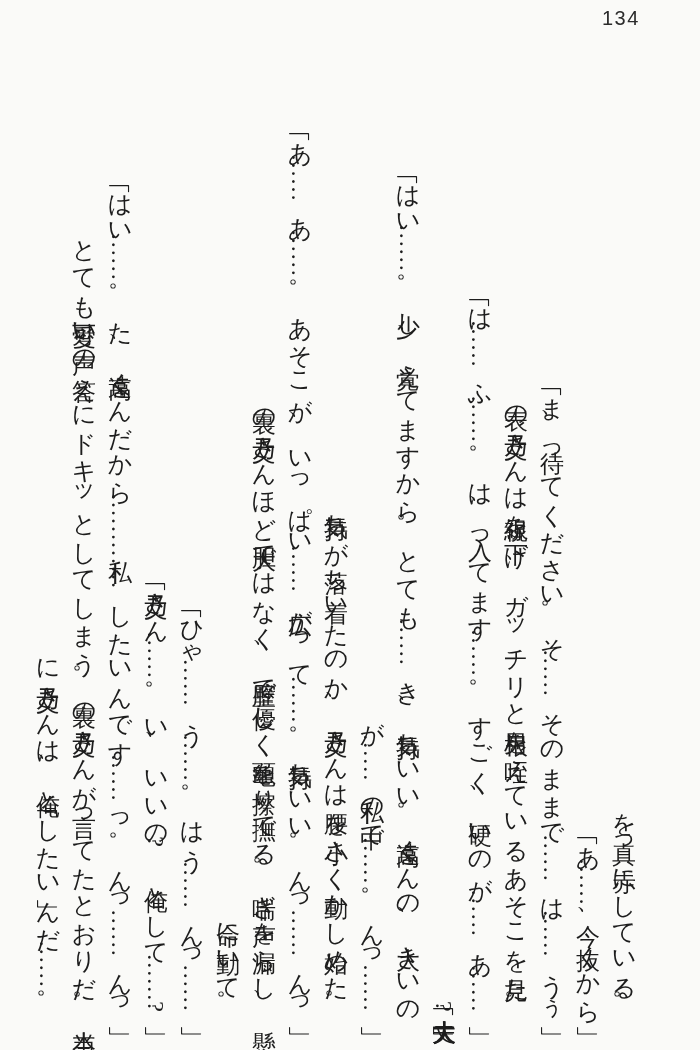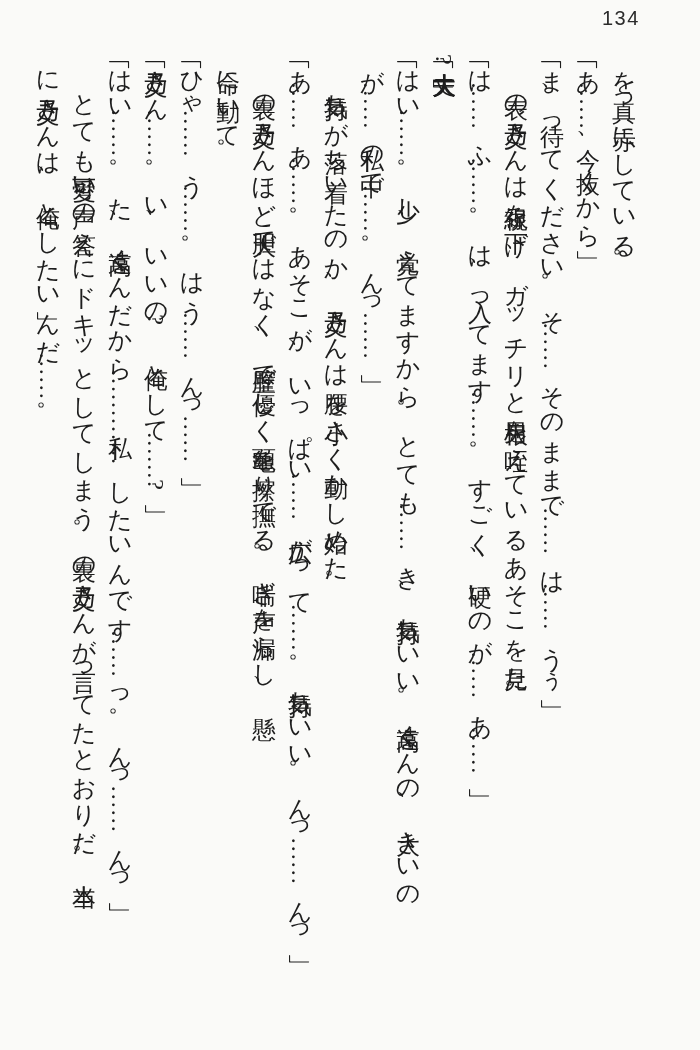--- a/index.html
+++ b/index.html
@@ -10,20 +10,21 @@
     width: 700px;
     height: 1050px;
     position: relative;
     overflow: hidden;
     background: #fafaf8;
     font-family: "Liberation Serif", "DejaVu Serif", serif;
   }
   .page {
     position: absolute;
     inset: 0;
+    text-align: right;
   }
   .page-number {
     position: absolute;
     top: 7px;
     left: 602px;
     font-size: 20px;
     letter-spacing: 1.5px;
     color: #2b2b2b;
     font-family: "Liberation Sans", "DejaVu Sans", sans-serif;
   }

